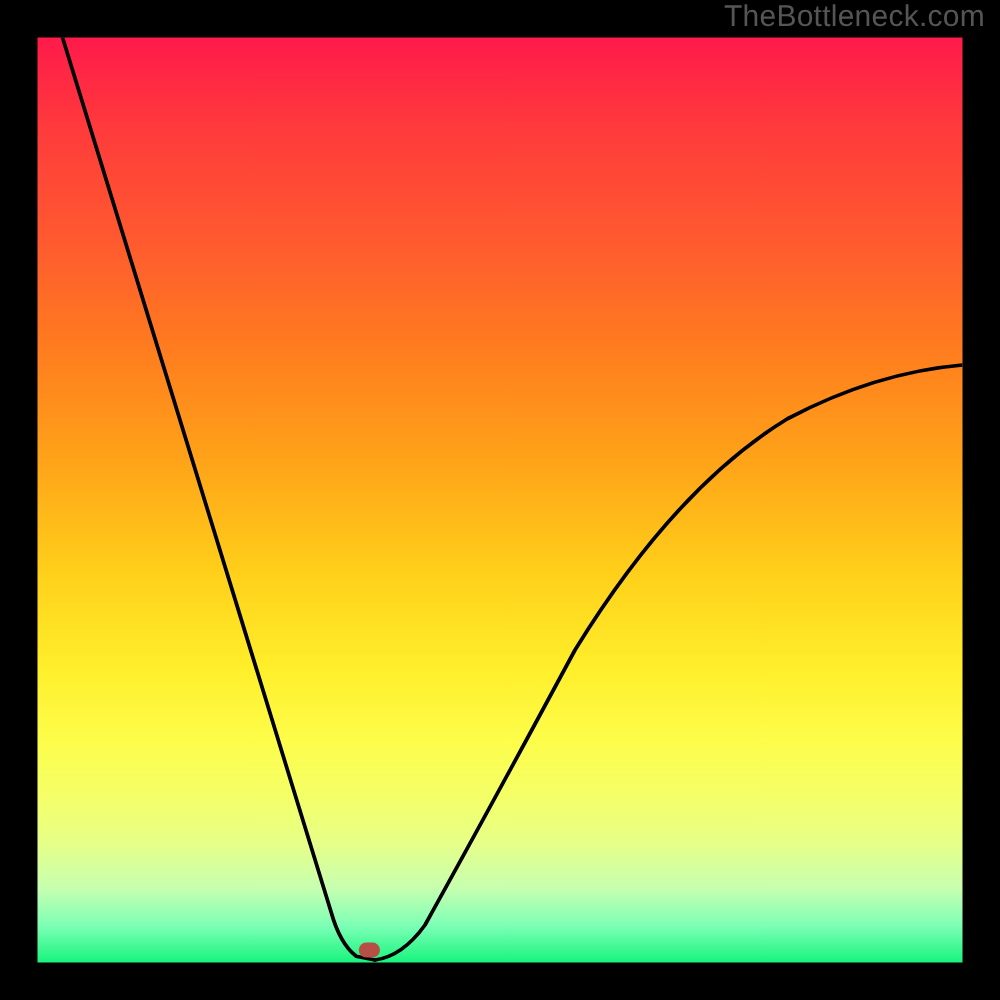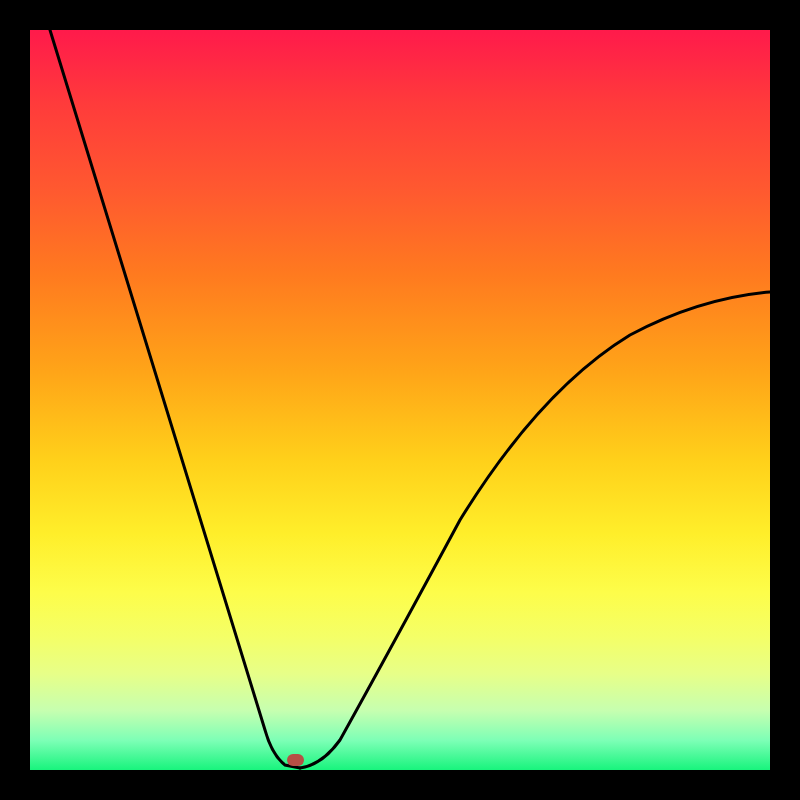--- a/index.html
+++ b/index.html
@@ -62,20 +62,21 @@
     height: 12px;
     background: #b64f45;
     border-radius: 6px;
   }
 </style>
 </head>
 <body>
 
 <div class="outer">
 
+  <div class="watermark">TheBottleneck.com</div>
 
   <div class="plot">
 
     <svg class="curve-svg" viewBox="0 0 740 740" preserveAspectRatio="none">
 
       <path d="M 20 0
                L 235 700
                Q 242 725 255 735
                L 270 738" fill="none" stroke="#000" stroke-width="3" stroke-linecap="round"></path>
 

